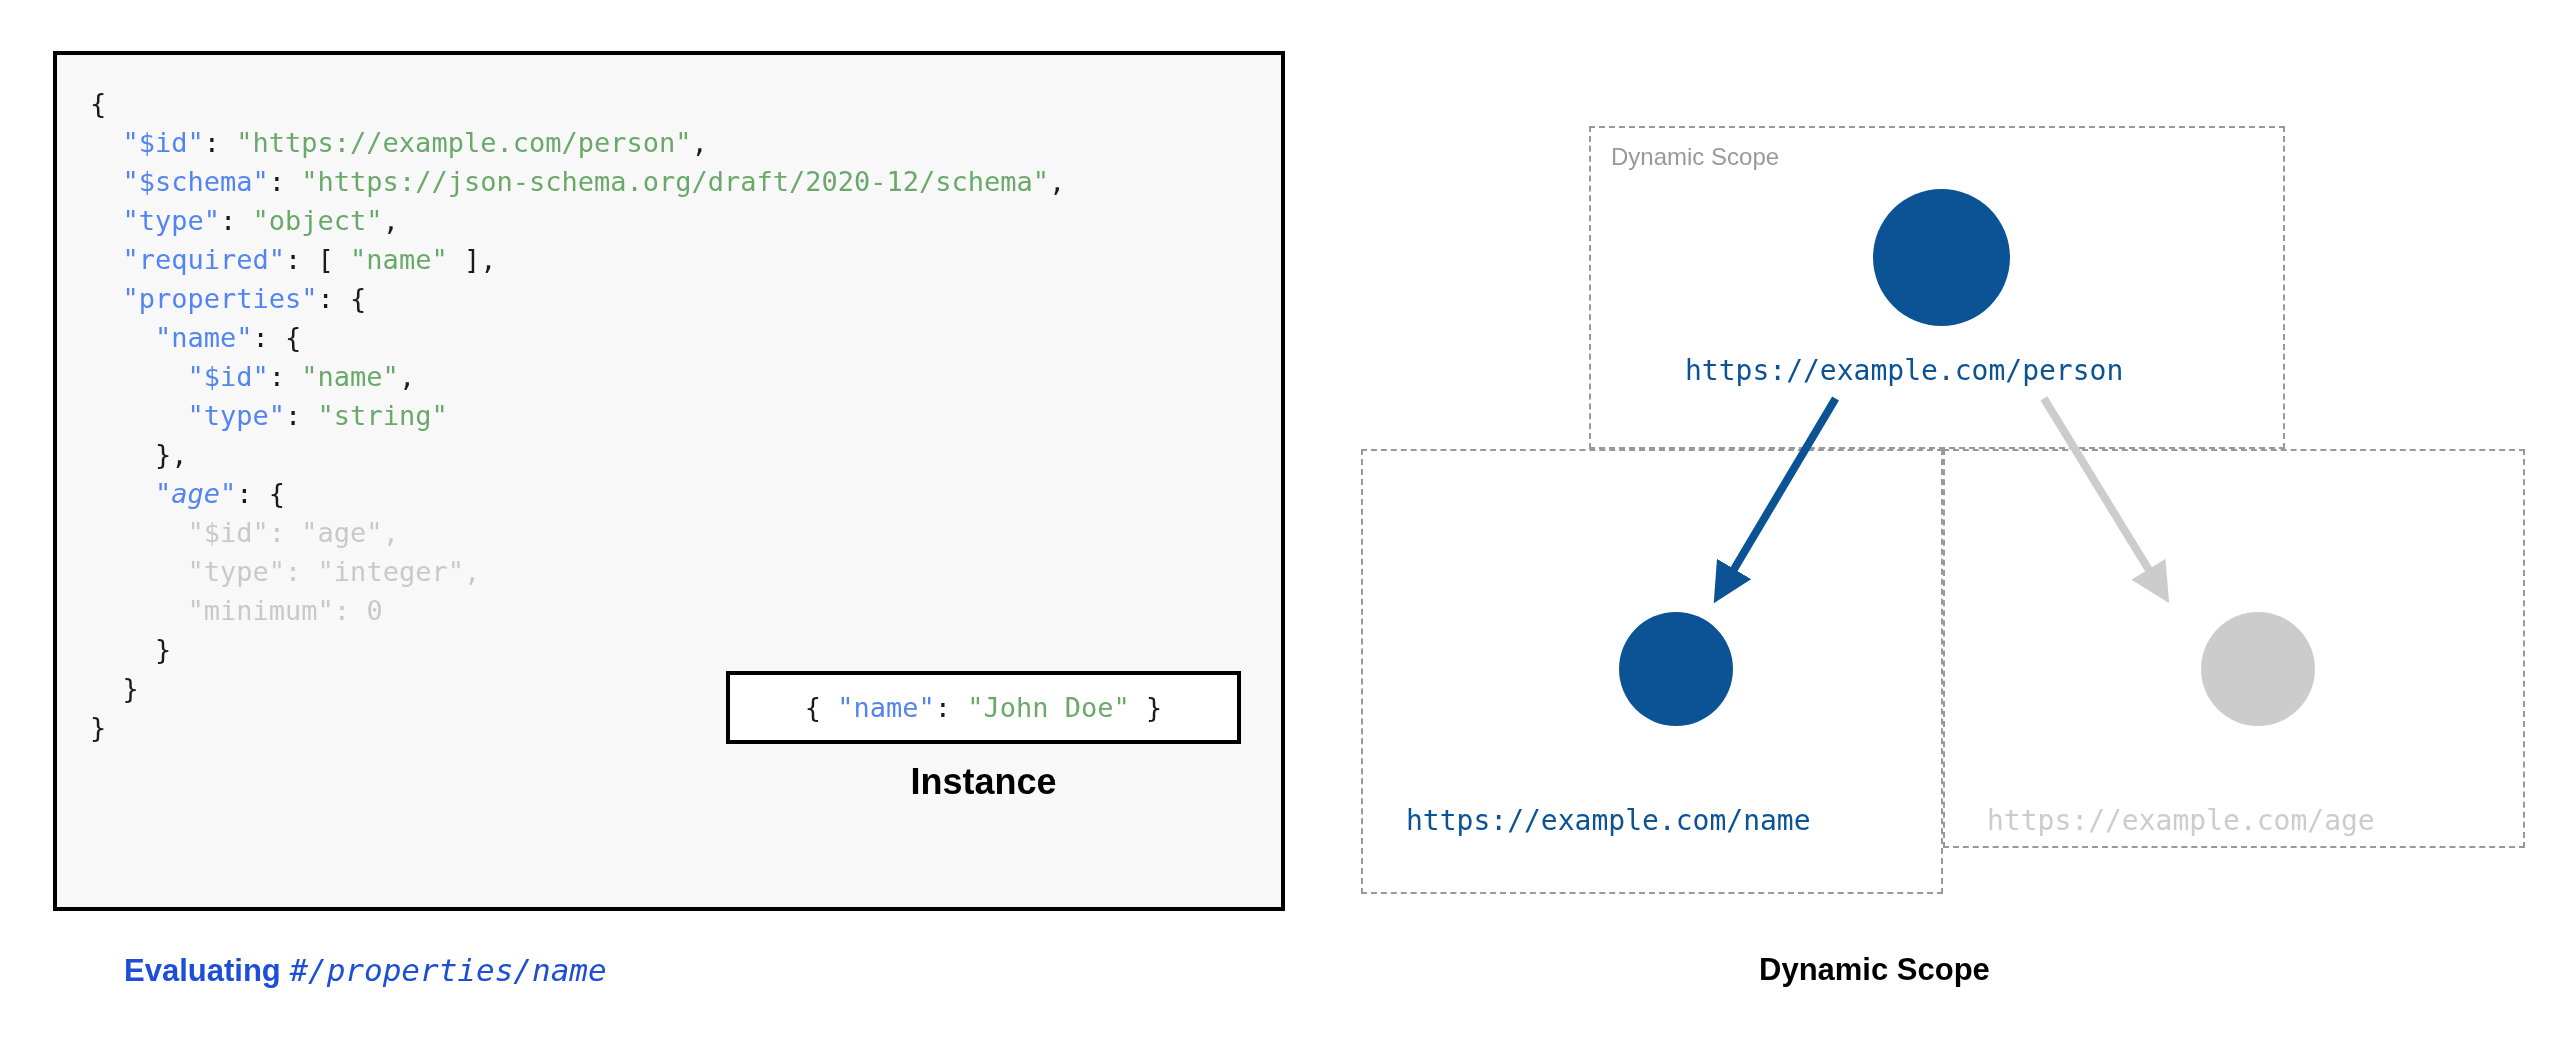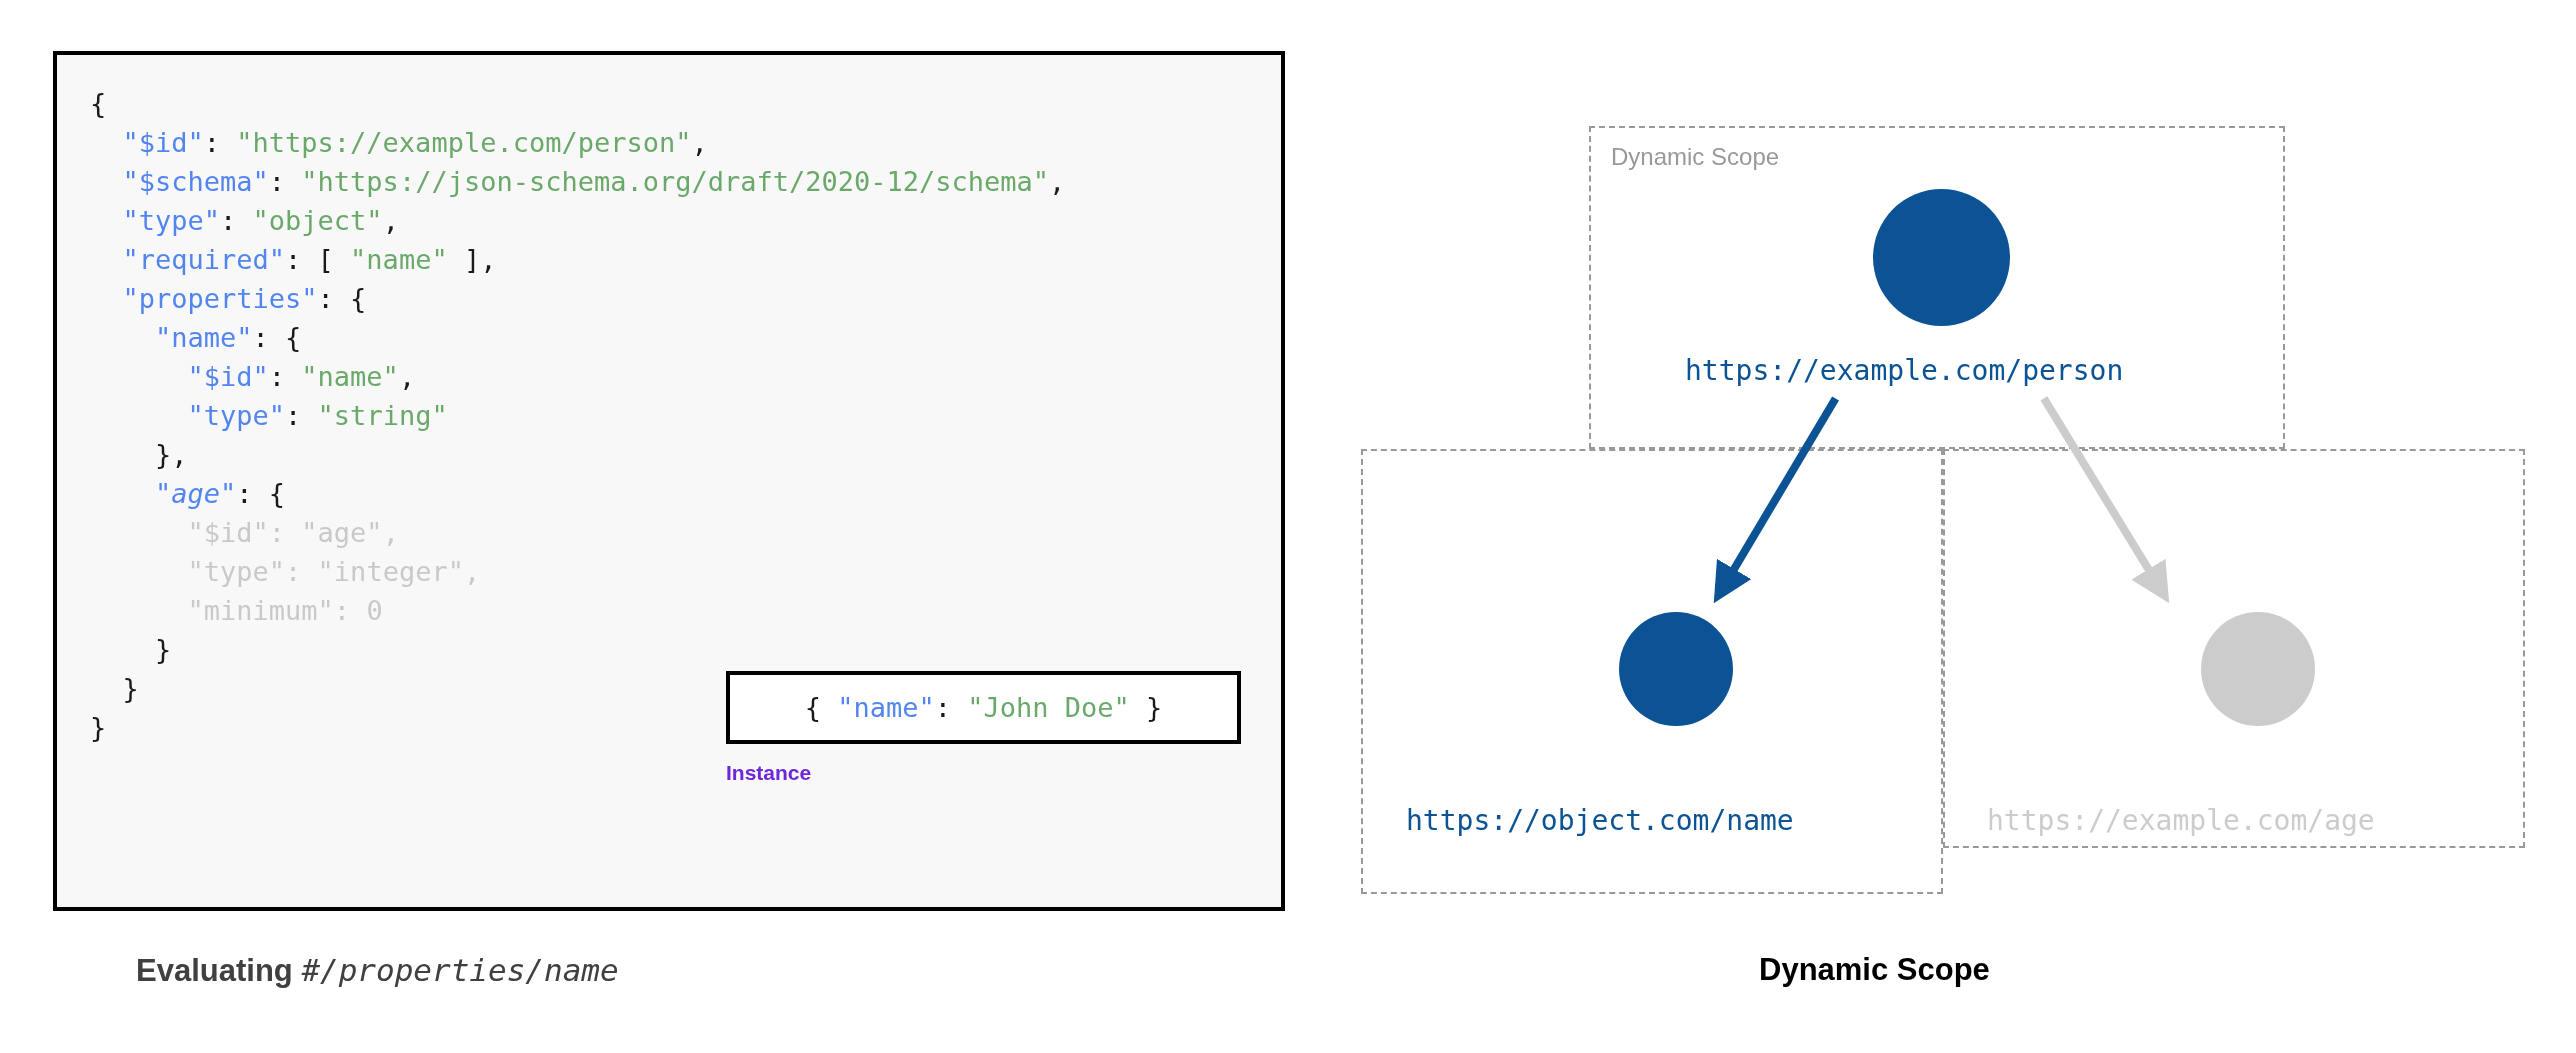--- a/index.html
+++ b/index.html
@@ -64,32 +64,32 @@
     font-family: "DejaVu Sans Mono", "Liberation Mono", monospace;
     font-size: 27px;
     white-space: pre;
     color: #1a1a1a;
   }
   #instance-caption {
     position: absolute;
     left: 726px;
     top: 761px;
     width: 515px;
-    text-align: left;
-    font-size: 21px;
+    text-align: center;
+    font-size: 36px;
     font-weight: bold;
-    color: #6d28d9;
+    color: #000000;
   }
 
   #left-caption {
     position: absolute;
-    left: 136px;
+    left: 124px;
     top: 952px;
     font-size: 31px;
-    color: #404040;
+    color: #1d4ed8;
     white-space: nowrap;
   }
   #left-caption .cap-bold {
     font-weight: bold;
     font-family: "Liberation Sans", sans-serif;
   }
   #left-caption .cap-mono {
     font-family: "DejaVu Sans Mono", "Liberation Mono", monospace;
     font-style: italic;
     font-weight: normal;
@@ -203,19 +203,19 @@
     </defs>
     <line x1="3224" y1="700" x2="3020" y2="1043" stroke="#0b5394" stroke-width="14" marker-end="url(#arrowhead-blue)"></line>
     <line x1="3590" y1="700" x2="3800" y2="1043" stroke="#cccccc" stroke-width="14" marker-end="url(#arrowhead-grey)"></line>
   </svg>
 
   <div class="node-circle" id="node-person"></div>
   <div class="node-circle" id="node-name"></div>
   <div class="node-circle" id="node-age"></div>
 
   <div class="node-label" id="label-person">https://example.com/person</div>
-  <div class="node-label" id="label-name">https://object.com/name</div>
+  <div class="node-label" id="label-name">https://example.com/name</div>
   <div class="node-label" id="label-age">https://example.com/age</div>
 
   <div id="right-caption">Dynamic Scope</div>
 
 </div>
 
 
 </body></html>

